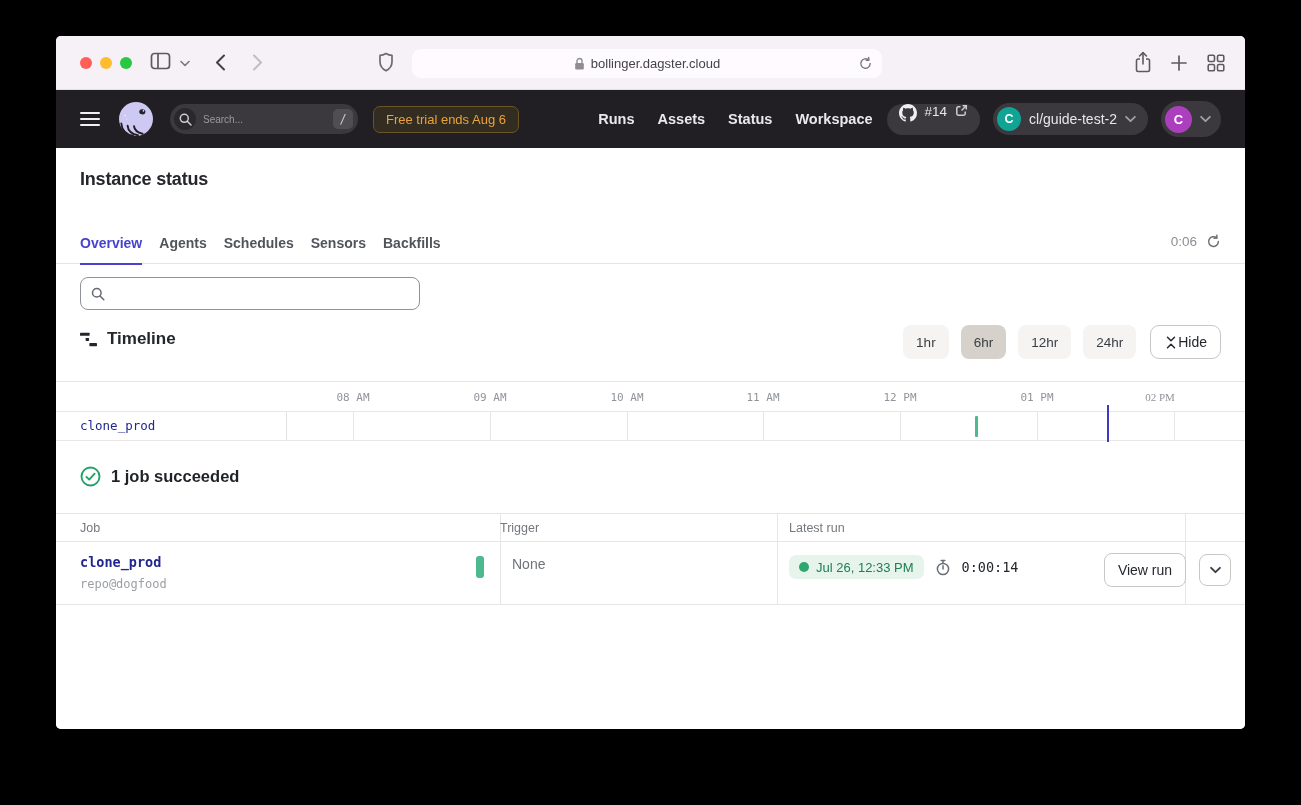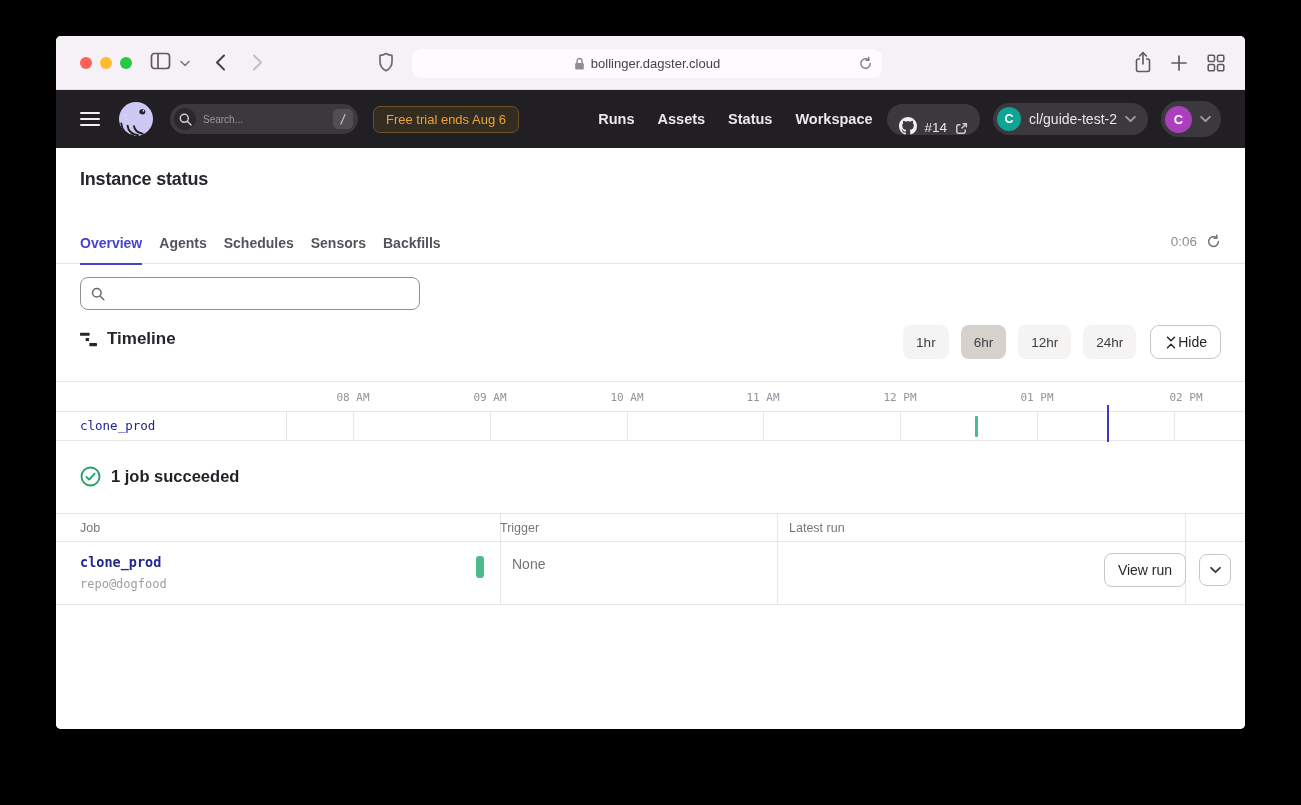--- a/index.html
+++ b/index.html
@@ -24,21 +24,21 @@
   .logo { margin-left:18px; width:36px; height:36px; }
   .searchpill { margin-left:16px; width:188px; height:30px; background:#3B393D; border-radius:15px; display:flex; align-items:center; padding:0 5px 0 4px; }
   .search-icon-wrap { width:22px; height:22px; border-radius:50%; background:#2A282C; display:flex; align-items:center; justify-content:center; flex:none; }
   .searchpill input { flex:1; min-width:0; background:transparent; border:none; outline:none; color:#E8E6EA; font-size:10px; margin-left:7px; }
   .searchpill input::placeholder { color:#9B99A0; }
   .kbd { width:20px; height:20px; border-radius:5px; background:#504E53; color:#C9C7CC; font-size:12px; display:flex; align-items:center; justify-content:center; flex:none; font-family:"DejaVu Sans Mono", monospace; }
   .trial { margin-left:15px; height:27px; padding:0 12px; border-radius:7px; border:1px solid #6B5526; background:#332D21; color:#EBA23B; font-size:13px; display:flex; align-items:center; white-space:nowrap; }
   .nav-right { margin-left:auto; display:flex; align-items:center; }
   .navlinks { display:flex; align-items:center; gap:23px; margin-right:14px; }
   .navlink { color:#EAE8EC; font-size:14.5px; font-weight:600; text-decoration:none; background:none; border:none; cursor:pointer; }
-  .gh-pill { height:31px; border-radius:16px; background:#3B393D; display:flex; align-items:flex-end; gap:8px; padding:0 12px; border:none; cursor:pointer; margin-right:13px; }
+  .gh-pill { height:31px; border-radius:16px; background:#3B393D; display:flex; align-items:flex-start; gap:8px; padding:0 12px; border:none; cursor:pointer; margin-right:13px; }
   .gh-pill .gh-num { color:#E8E6EA; font-size:13.5px; font-weight:500; }
   .dep-pill { height:32px; border-radius:16px; background:#3B393D; display:flex; align-items:center; gap:8px; padding:0 12px 0 4px; border:none; cursor:pointer; margin-right:13px; }
   .avatar { border-radius:50%; color:#fff; font-weight:600; display:flex; align-items:center; justify-content:center; }
   .avatar.teal { width:24px; height:24px; background:#0FA493; font-size:12.5px; }
   .avatar.purple { width:27px; height:27px; background:#AC3FBE; font-size:13px; }
   .dep-name { color:#E8E6EA; font-size:14px; font-weight:500; }
   .user-pill { height:36px; border-radius:18px; background:#3B393D; display:flex; align-items:center; gap:8px; padding:0 10px 0 4px; border:none; cursor:pointer; }
 
   
   .content { position:relative; height:581px; background:#fff; }
@@ -280,21 +280,21 @@
       </div>
 
       <div class="chart">
         <div class="axis">
           <span class="tick" style="left:297px;">08 AM</span>
           <span class="tick" style="left:434px;">09 AM</span>
           <span class="tick" style="left:571px;">10 AM</span>
           <span class="tick" style="left:707px;">11 AM</span>
           <span class="tick" style="left:844px;">12 PM</span>
           <span class="tick" style="left:981px;">01 PM</span>
-          <span class="tick" style="left:1130px;">02 PM</span>
+          <span class="tick" style="left:1104px;font-family:Liberation Serif, serif;">02 PM</span>
         </div>
         <div class="lane">
           <span class="gridline" style="left:297px;"></span>
           <span class="gridline" style="left:434px;"></span>
           <span class="gridline" style="left:571px;"></span>
           <span class="gridline" style="left:707px;"></span>
           <span class="gridline" style="left:844px;"></span>
           <span class="gridline" style="left:981px;"></span>
           <span class="gridline" style="left:1118px;"></span>
           <span class="lane-divider"></span>
@@ -321,20 +321,33 @@
 
         <span class="th" style="left:24px;">Job</span>
         <span class="th" style="left:444px;">Trigger</span>
         <span class="th" style="left:733px;">Latest run</span>
 
         <a class="job-link">clone_prod</a>
         <span class="job-location">repo@dogfood</span>
         <span class="job-status-pill"></span>
         <span class="trigger-cell">None</span>
 
+        <div class="latest-cell">
+          <span class="run-badge">
+            <span class="run-dot"></span>
+            <span class="run-date">Jul 26, 12:33 PM</span>
+          </span>
+          <svg width="16" height="17" viewBox="0 0 16 17">
+              <circle cx="8" cy="10" r="5.6" fill="none" stroke="#6A6E73" stroke-width="1.5"></circle>
+              <line x1="8" y1="10" x2="8" y2="6.7" stroke="#6A6E73" stroke-width="1.5" stroke-linecap="round"></line>
+              <line x1="6.2" y1="1.6" x2="9.8" y2="1.6" stroke="#6A6E73" stroke-width="1.5" stroke-linecap="round"></line>
+              <line x1="8" y1="1.8" x2="8" y2="4" stroke="#6A6E73" stroke-width="1.5"></line>
+            </svg>
+          <span class="duration">0:00:14</span>
+        </div>
 
         <button class="view-run">View run</button>
         <button class="expand-btn">
           <svg width="11" height="8" viewBox="0 0 10 7">
               <polyline points="1,1.5 5,5.5 9,1.5" fill="none" stroke="#3A3E44" stroke-width="1.7" stroke-linecap="round" stroke-linejoin="round"></polyline>
             </svg>
         </button>
       </div>
     </div>
 

